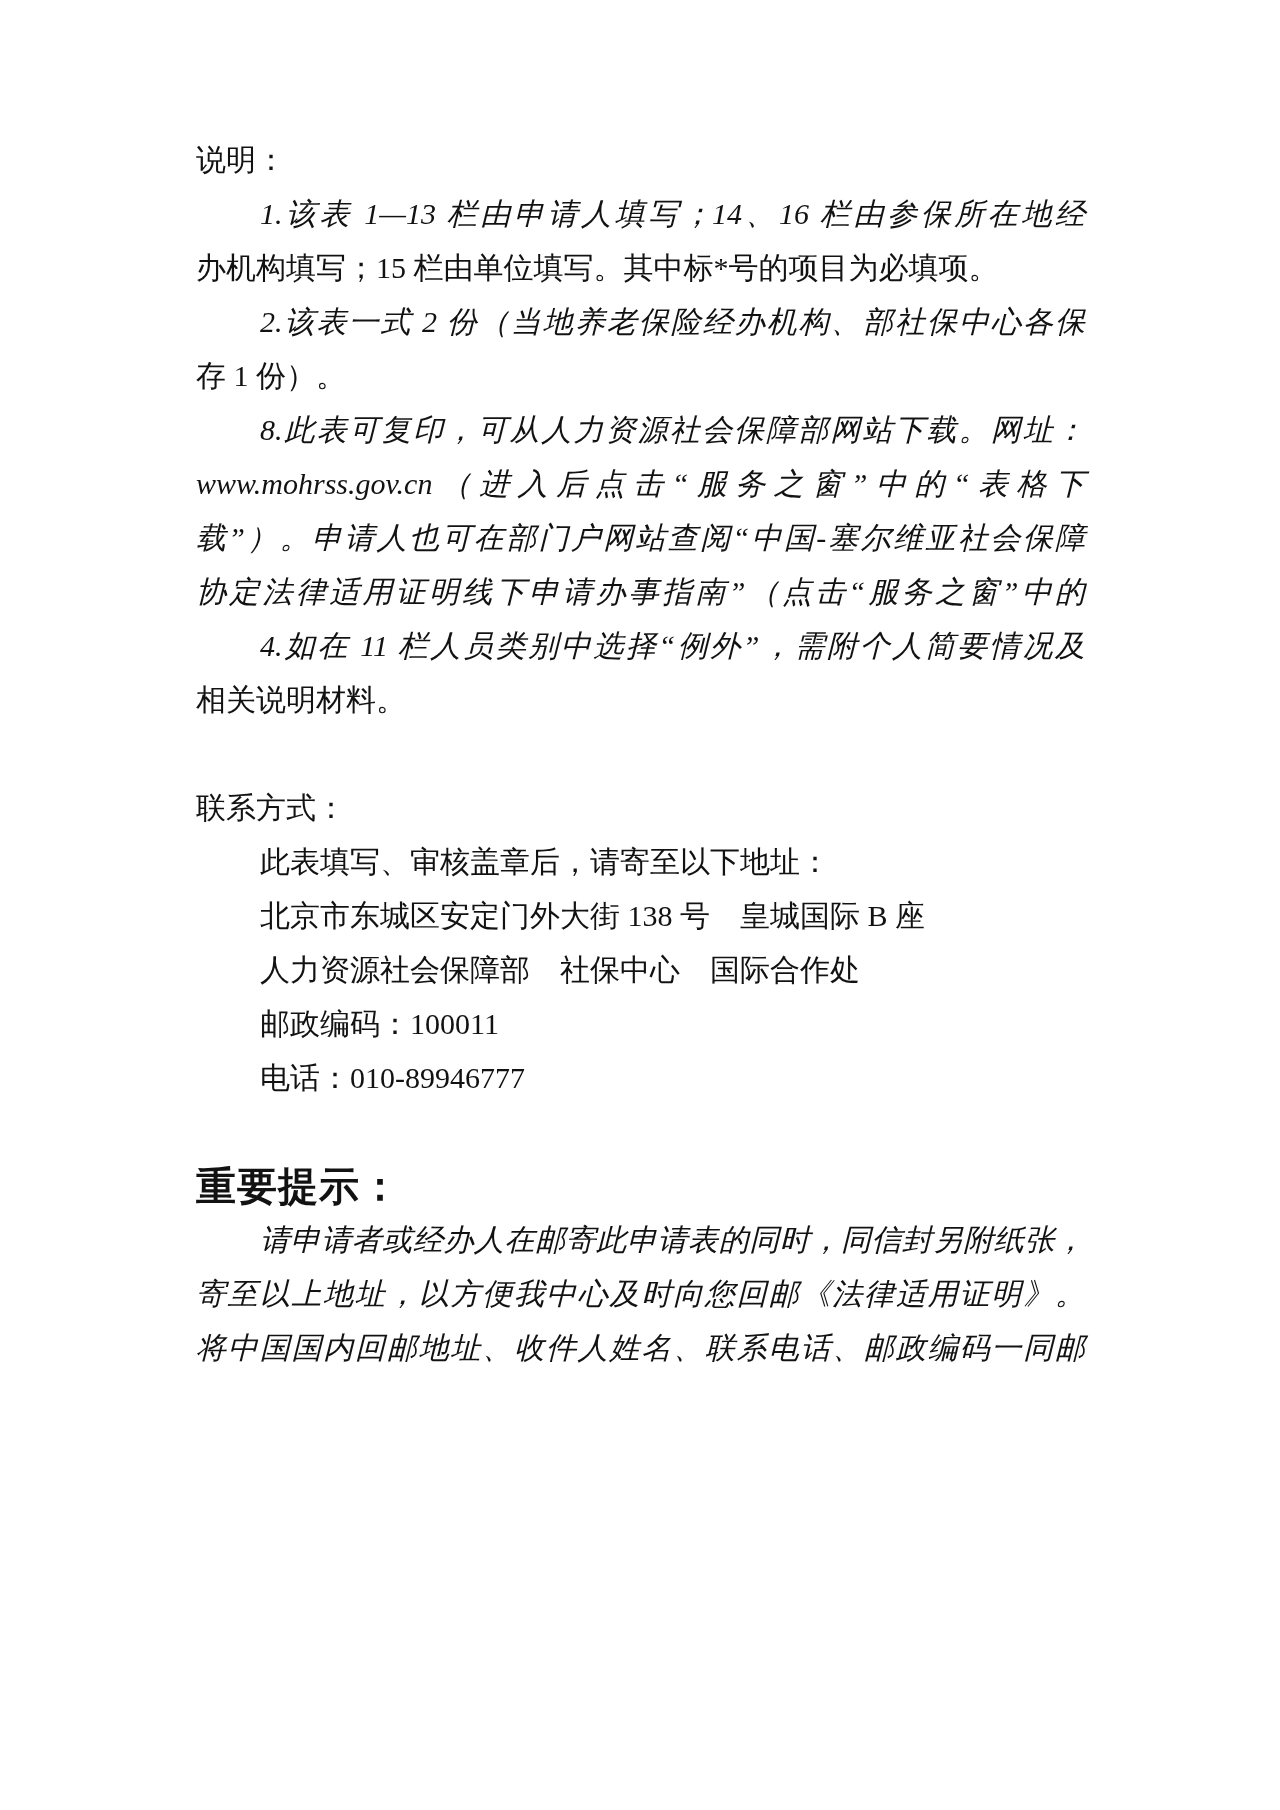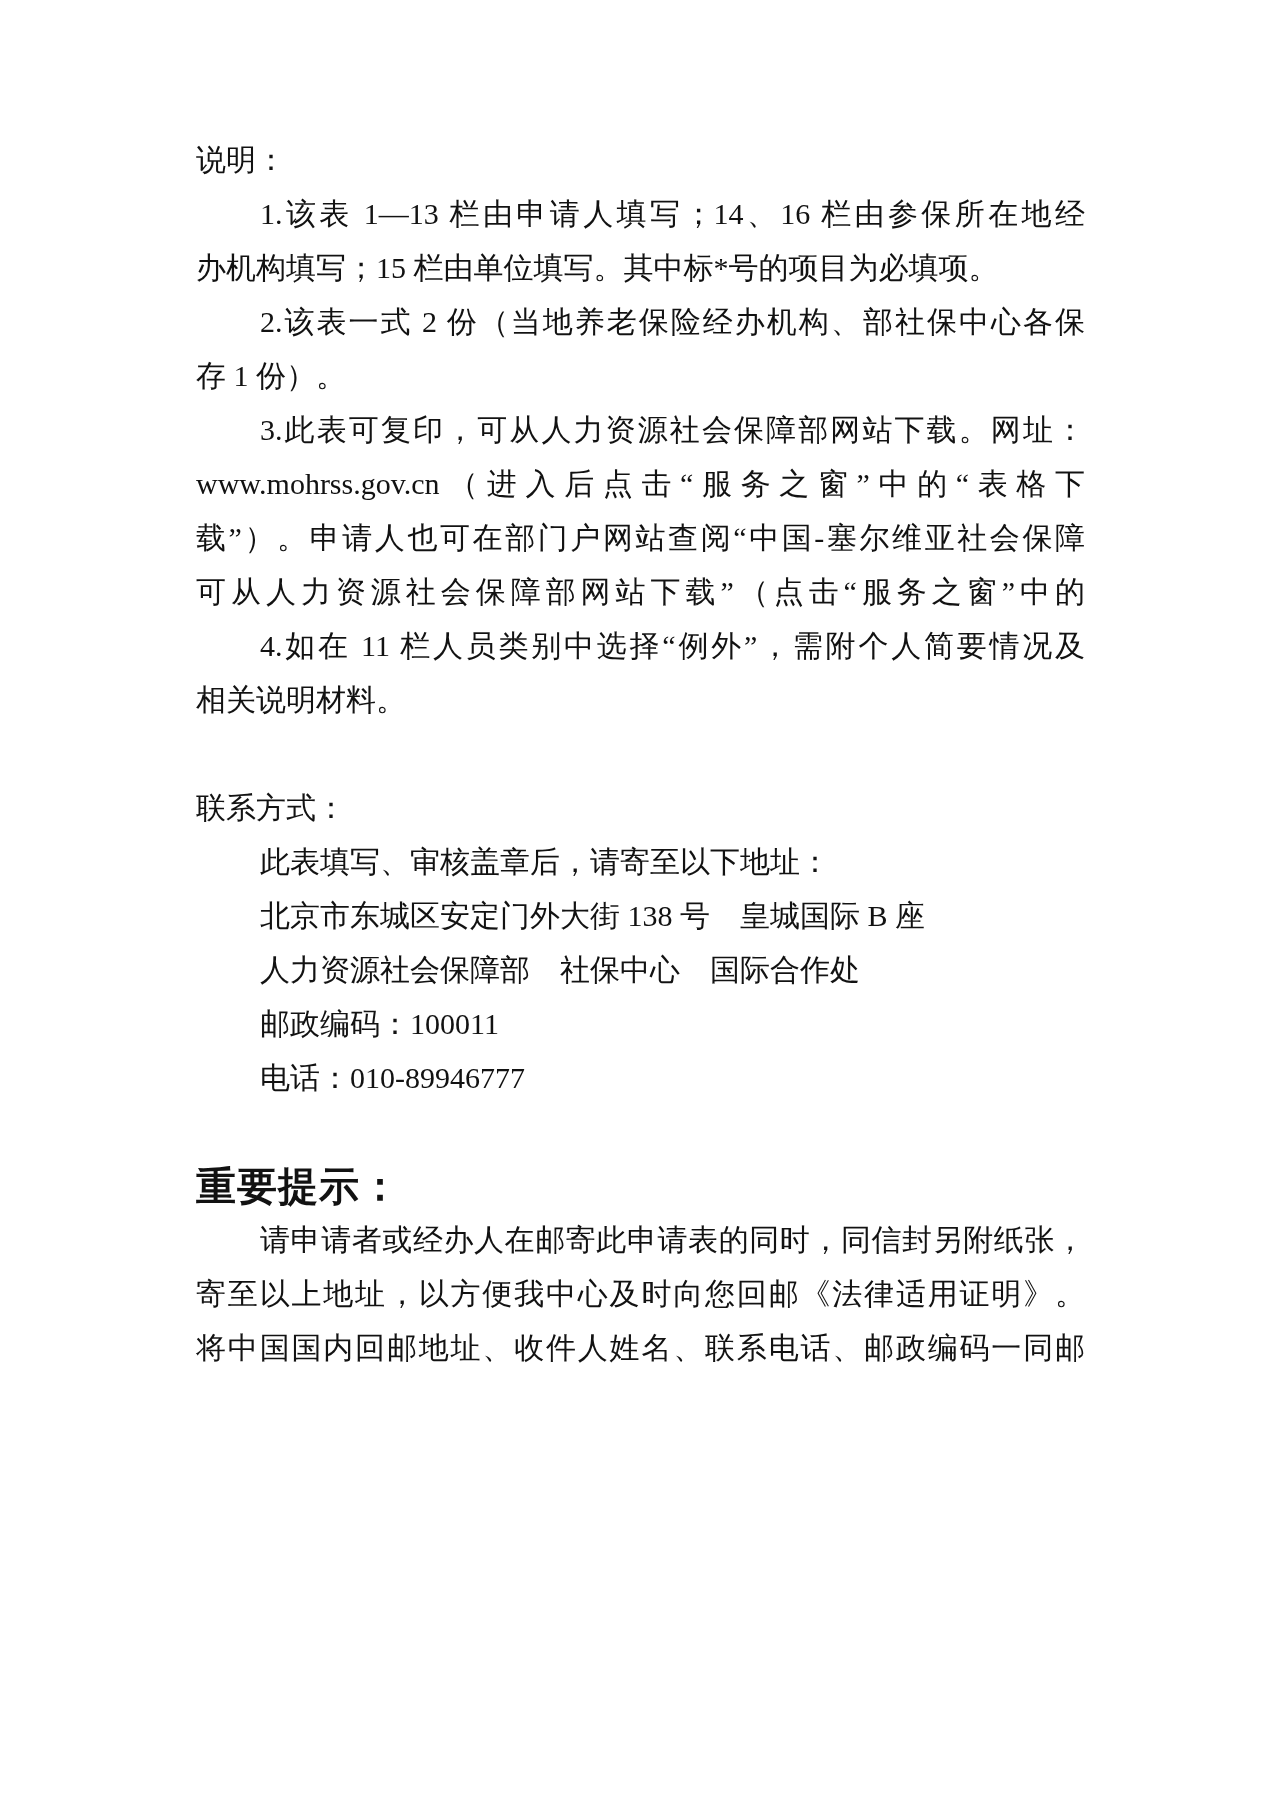--- a/index.html
+++ b/index.html
@@ -23,20 +23,21 @@
   .ln {
     min-height: 54px;
     text-align: left;
     white-space: normal;
   }
   
   .ln.j {
     text-align: justify;
     text-align-last: justify;
     text-justify: inter-character;
+    font-style: italic;
   }
   
   .ln.ind {
     padding-left: 64px;
   }
   
   .ln.imp {
     font-family: "Liberation Sans", "DejaVu Sans", sans-serif;
     font-weight: 700;
     font-size: 40px;
@@ -50,24 +51,24 @@
 <div class="page">
 
   <div class="ln">说明：</div>
 
   <div class="ln ind j">1.该表 1—13 栏由申请人填写；14、16 栏由参保所在地经</div>
   <div class="ln">办机构填写；15 栏由单位填写。其中标*号的项目为必填项。</div>
 
   <div class="ln ind j">2.该表一式 2 份（当地养老保险经办机构、部社保中心各保</div>
   <div class="ln">存 1 份）。</div>
 
-  <div class="ln ind j">3.此表可复印，可从人力资源社会保障部网站下载。网址：</div>
+  <div class="ln ind j">8.此表可复印，可从人力资源社会保障部网站下载。网址：</div>
   <div class="ln j">www.mohrss.gov.cn（进入后点击“服务之窗”中的“表格下</div>
   <div class="ln j">载”）。申请人也可在部门户网站查阅“中国-塞尔维亚社会保障</div>
-  <div class="ln j">可从人力资源社会保障部网站下载”（点击“服务之窗”中的</div>
+  <div class="ln j">协定法律适用证明线下申请办事指南”（点击“服务之窗”中的</div>
 
   <div class="ln ind j">4.如在 11 栏人员类别中选择“例外”，需附个人简要情况及</div>
   <div class="ln">相关说明材料。</div>
 
   <div class="ln blank"></div>
 
   <div class="ln">联系方式：</div>
 
   <div class="ln ind">此表填写、审核盖章后，请寄至以下地址：</div>
   <div class="ln ind">北京市东城区安定门外大街 138 号　皇城国际 B 座</div>

